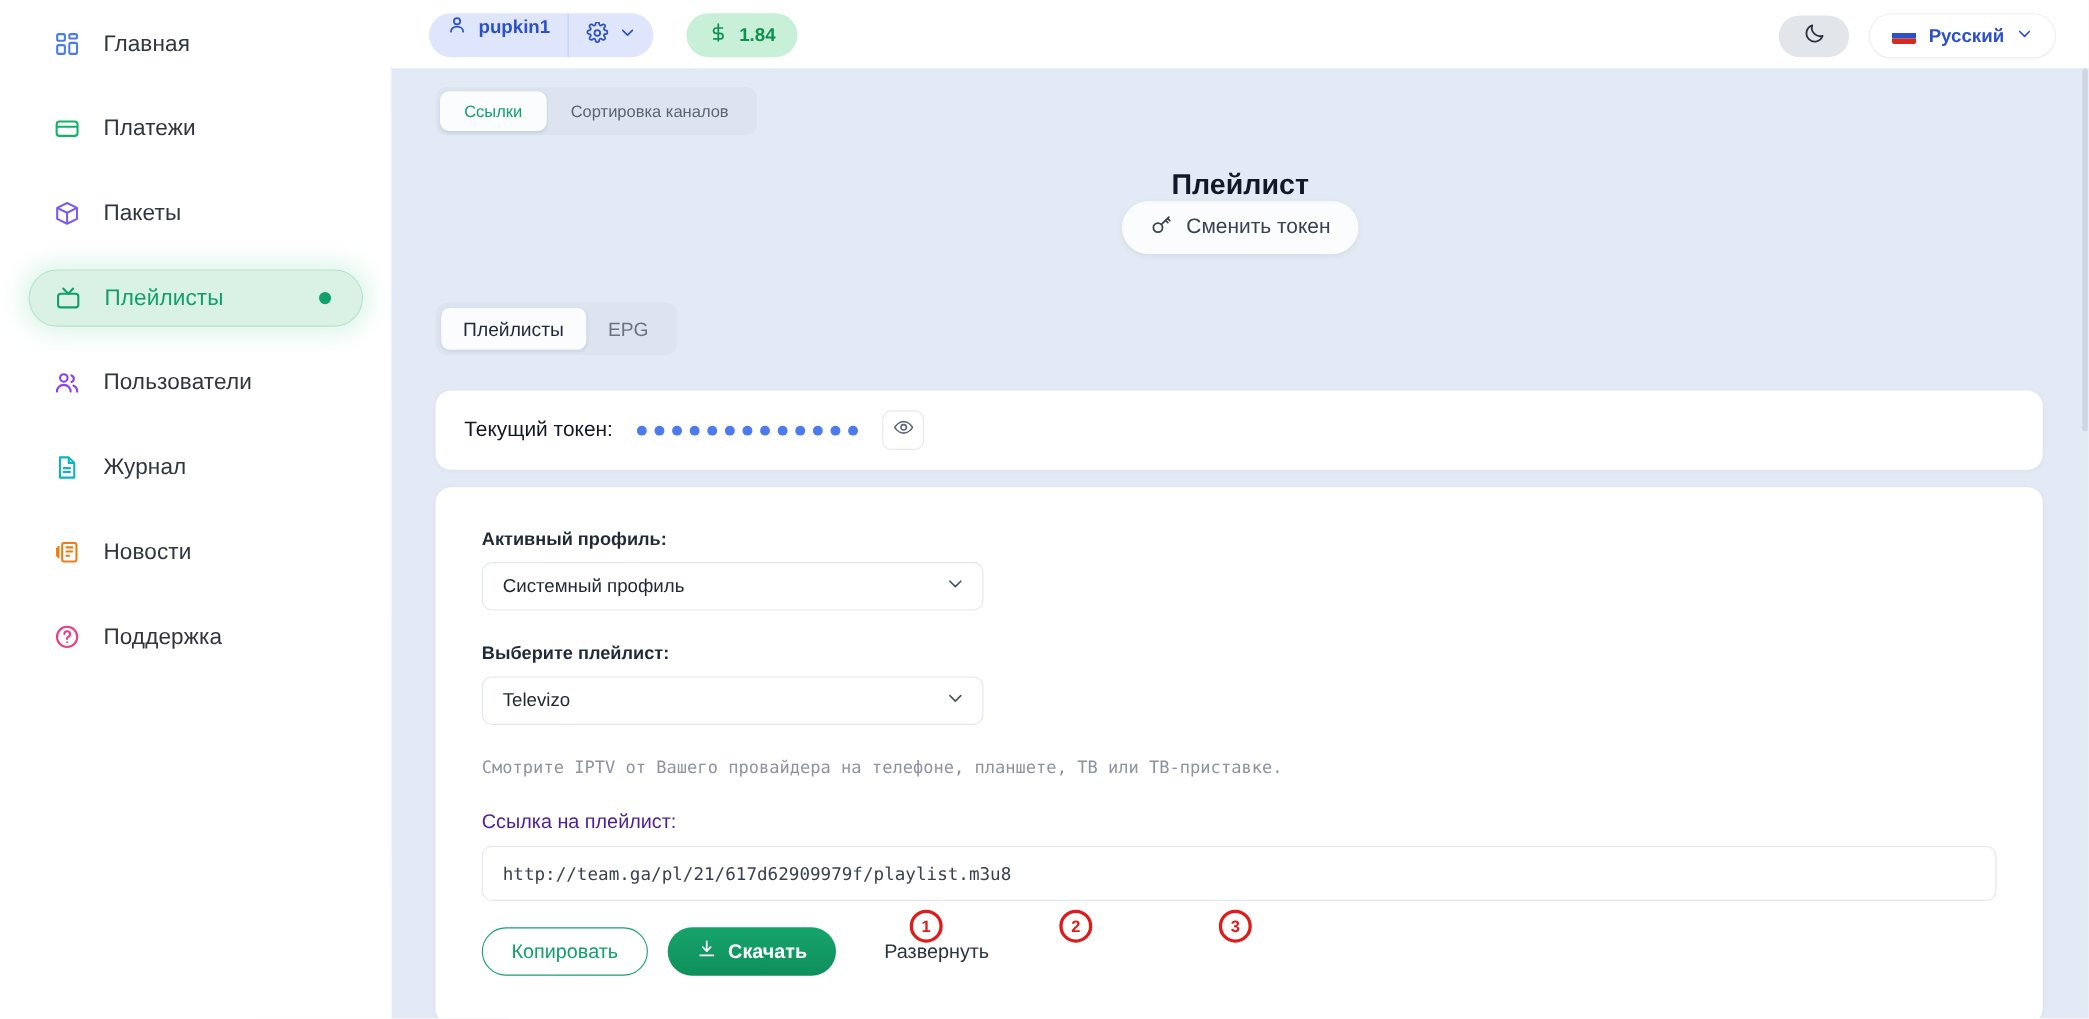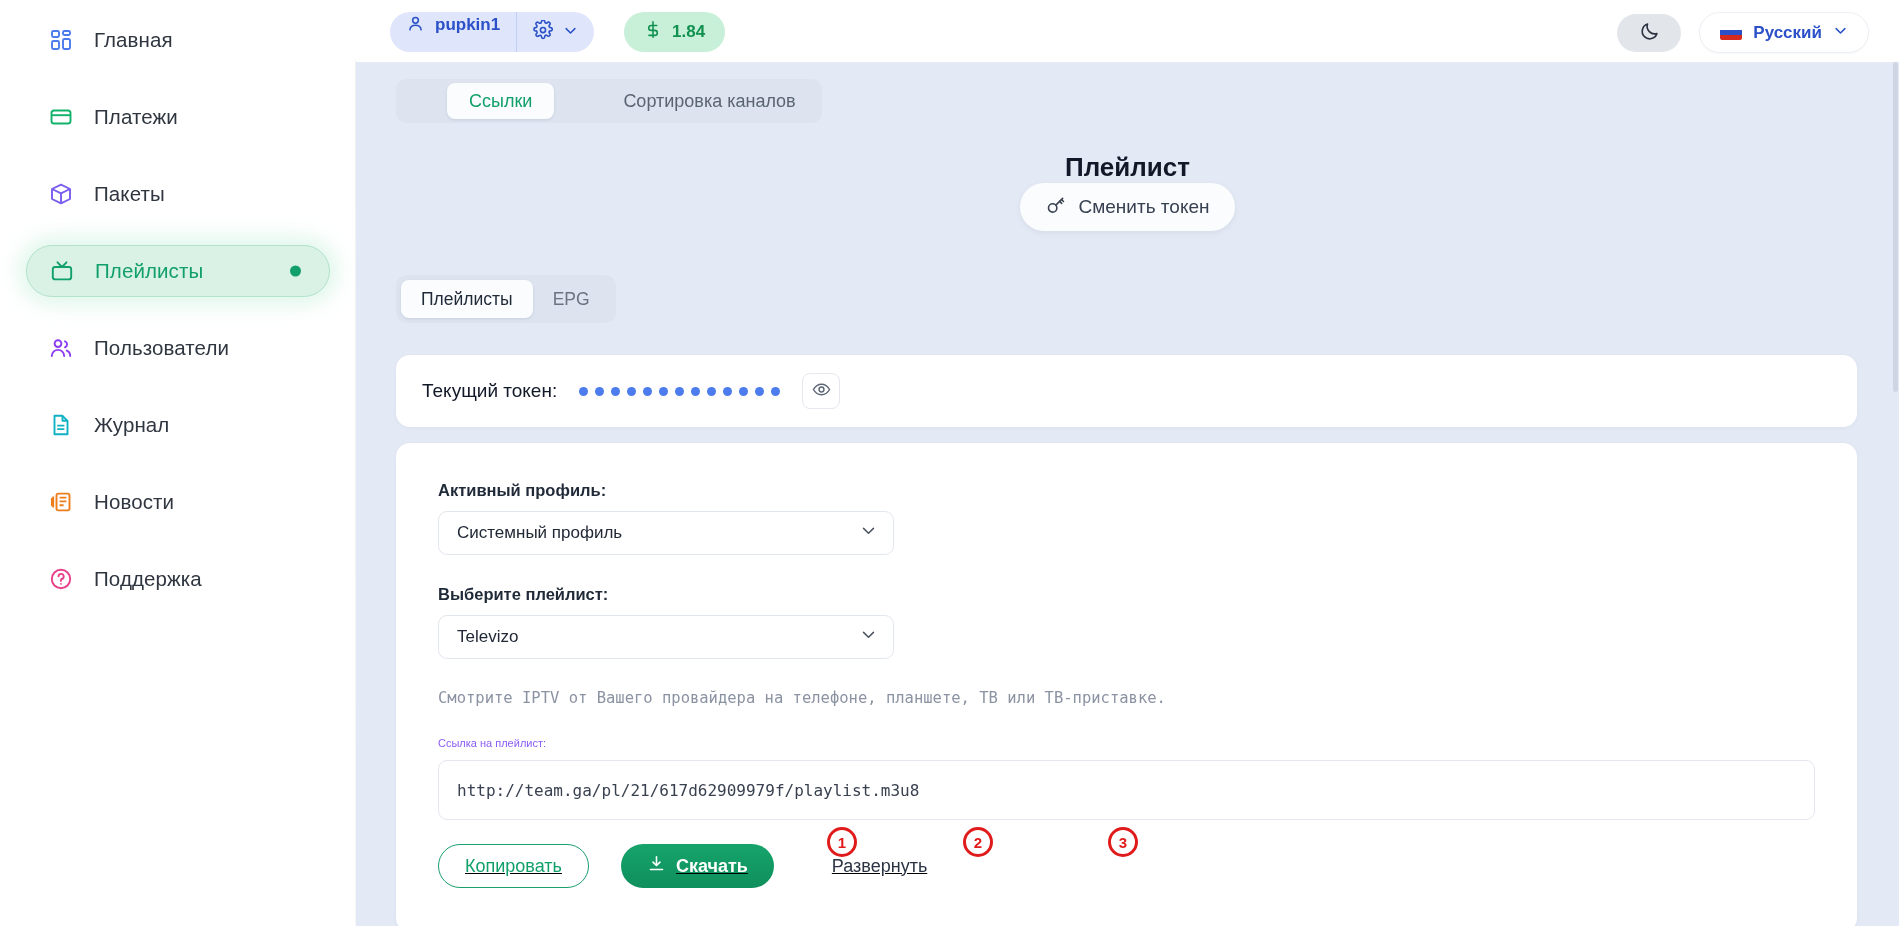--- a/index.html
+++ b/index.html
@@ -105,23 +105,22 @@
 
   
   .subtabs{
     position:absolute; left:40px; top:79px;
     background:#dde4f0; border-radius:10px; height:44px;
     display:flex; align-items:center; padding:4px; gap:0;
     z-index:10;
   }
   .subtab{
     height:36px; display:flex; align-items:center; padding:16px 22px;
-    font-size:18px; color:#5b6472; border-radius:8px; cursor:pointer;
+    font-size:15px; color:#5b6472; border-radius:8px; cursor:pointer;
     white-space:nowrap;
-    margin-left:47px;
   }
   .subtab.active{ background:#fbfcfe; color:#12a06a; box-shadow:0 1px 3px rgba(20,30,60,.10); }
 
   .content{
     position:absolute; left:0; right:0; top:122px; bottom:0;
     overflow:hidden;
   }
   .page-head{
     display:flex; align-items:center; justify-content:space-between;
     padding: 30px 46px 0 46px;
@@ -166,29 +165,29 @@
     margin-left:42px; width:456px; height:44px;
     border:1px solid #e2e6ee; border-radius:9px; background:#fff;
     display:flex; align-items:center; justify-content:space-between;
     padding:0 16px 0 18px; font-size:17px; color:#212936; cursor:pointer;
   }
   .gap-lg{ height:30px; }
   .mono-note{
     margin:30px 0 0 42px; font-size:15.5px; color:#8b93a3;
     font-family:"DejaVu Sans Mono", monospace;
   }
-  .link-label{ margin:30px 0 11px 42px; font-size:11px; color:#8b5cf6; }
+  .link-label{ margin:30px 0 11px 42px; font-size:18px; color:#4c1d95; }
   .url-input{
-    margin:0 42px 0 42px; height:60px;
+    margin:0 42px 0 42px; height:50px;
     border:1px solid #e4e7ee; border-radius:9px; background:#fff;
     display:flex; align-items:center; padding:0 18px;
     font-size:16px; color:#394150;
     font-family:"DejaVu Sans Mono", monospace;
   }
-  .btn-row{ display:flex; align-items:center; gap:32px; margin:24px 0 0 42px;text-decoration:underline; }
+  .btn-row{ display:flex; align-items:center; gap:18px; margin:24px 0 0 42px; }
   .btn{
     height:44px; border-radius:22px; display:flex; align-items:center; gap:10px;
     padding:0 26px; font-size:18px; cursor:pointer; white-space:nowrap;
   }
   .btn-outline{ border:1.5px solid #1aa06d; color:#12a06a; background:#fff; }
   .btn-solid{ background:linear-gradient(180deg,#16a46b,#0f8f5c); color:#fff; font-weight:700; border:none; }
   .btn-plain{ background:#fff; color:#2c3444; }
 
   
   .badge{

